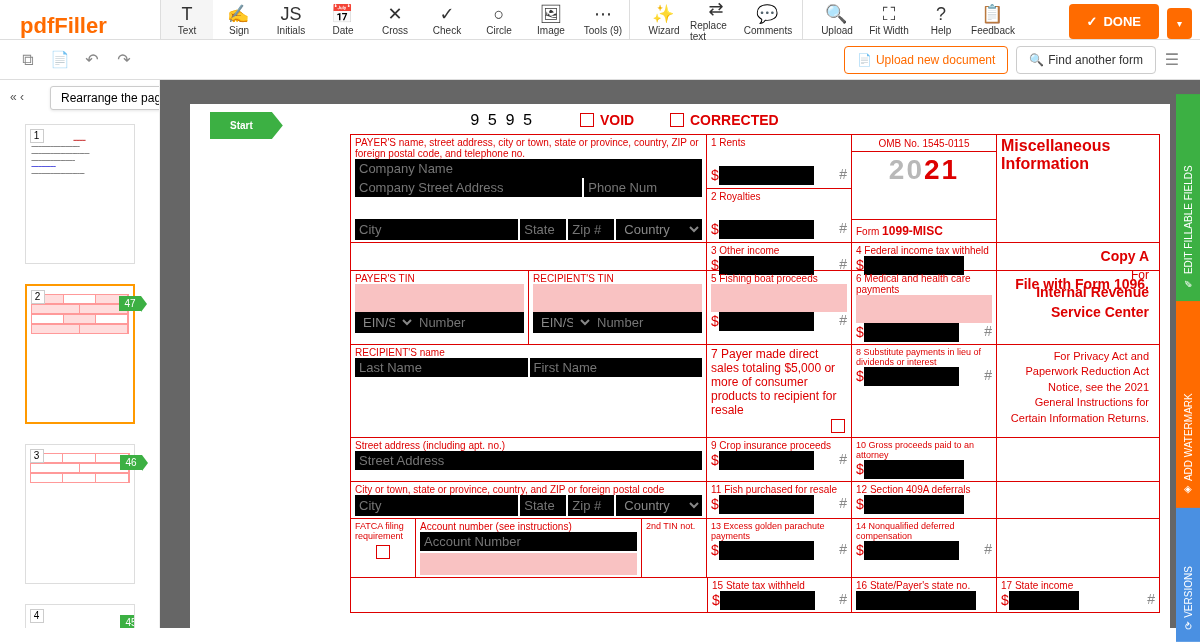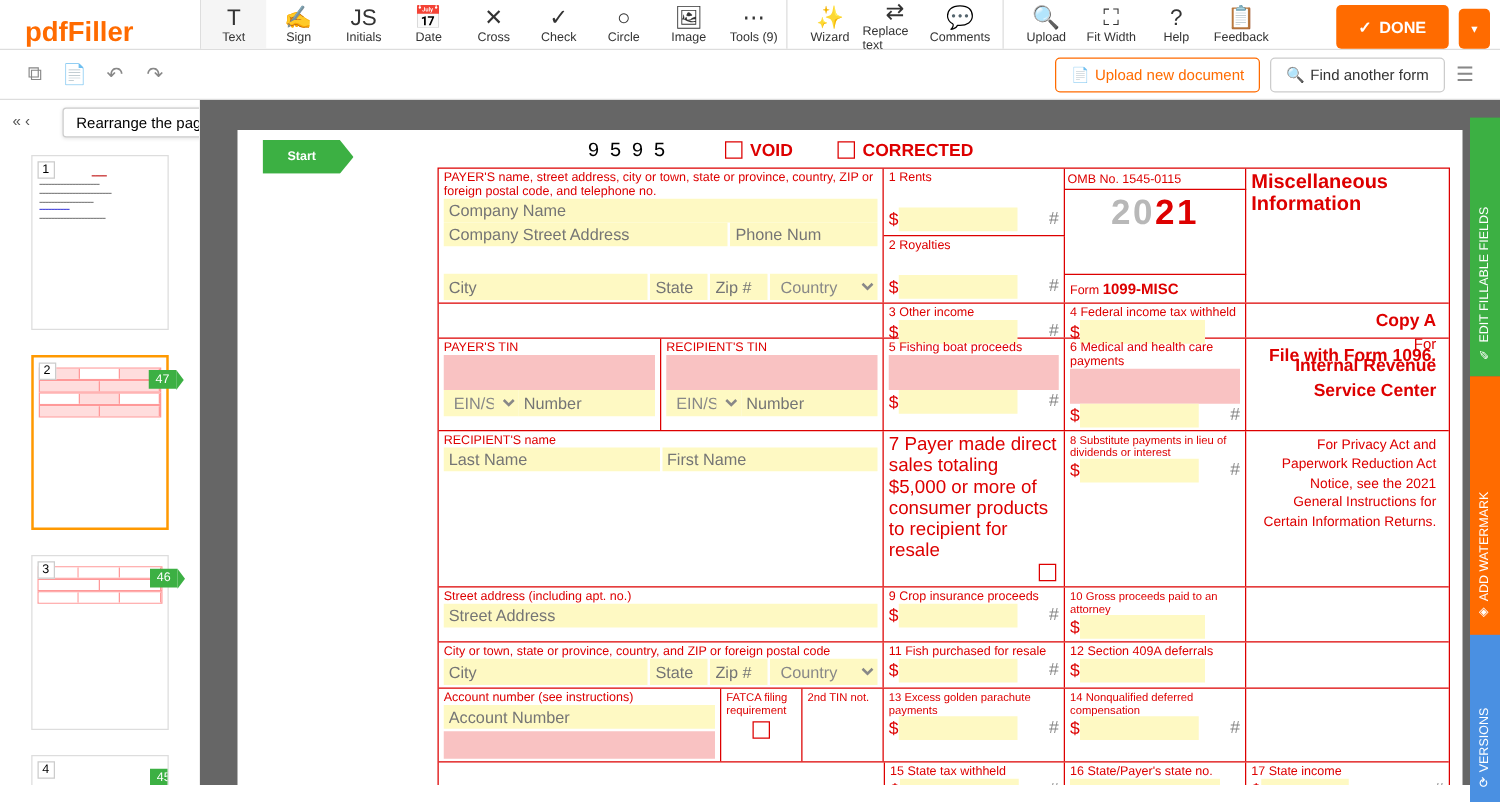--- a/index.html
+++ b/index.html
@@ -40,21 +40,21 @@
 .start-arrow { position: absolute; top: 8px; left: 20px; background: #3cb043; color: #fff; padding: 8px 30px 8px 20px; font-size: 10px; font-weight: bold; clip-path: polygon(0 0, 85% 0, 100% 50%, 85% 100%, 0 100%); cursor: pointer; }
 .form-top { position: absolute; top: 8px; left: 280px; font-size: 16px; font-family: 'Courier New', monospace; letter-spacing: 8px; }
 .form-void { position: absolute; top: 8px; left: 390px; display: flex; align-items: center; font-size: 14px; color: #d00; font-weight: bold; }
 .form-corrected { position: absolute; top: 8px; left: 480px; display: flex; align-items: center; font-size: 14px; color: #d00; font-weight: bold; }
 .ckbox { width: 14px; height: 14px; border: 1.5px solid #d00; margin-right: 6px; }
 .form1099 { position: absolute; top: 30px; left: 160px; right: 10px; border: 1.5px solid #d00; font-size: 11px; }
 .row { display: flex; border-bottom: 1px solid #d00; }
 .cell { border-right: 1px solid #d00; padding: 2px 4px; position: relative; }
 .cell.nobr { border-right: none; }
 .celllabel { color: #d00; font-size: 10px; }
-.fillable { background: #fef9c3; border: none; width: 100%; font-size: 13px; padding: 2px 4px; color: #888; }
+.fillable { background: #000000; border: none; width: 100%; font-size: 13px; padding: 2px 4px; color: #888; }
 .fillable.pink { background: #f9c2c2; }
 .dollar { color: #d00; font-size: 14px; }
 .hash { color: #888; float: right; font-size: 14px; }
 .year { font-size: 28px; color: #b8b8b8; font-weight: bold; text-align: center; letter-spacing: 2px; }
 .year .y21 { color: #d00; }
 .formtitle { color: #d00; text-align: left; font-size: 16px; font-weight: bold; }
 .copytext { color: #d00; text-align: right; font-size: 12px; padding: 2px 6px; line-height: 1.4; }
 .copytext b { font-size: 14px; }
 .side-tabs { position: absolute; right: 0; top: 94px; bottom: 0; width: 24px; display: flex; flex-direction: column; }
 .side-tab { writing-mode: vertical-rl; transform: rotate(180deg); color: #fff; font-size: 10px; text-align: center; padding: 12px 4px; cursor: pointer; display: flex; align-items: center; gap: 4px; }
@@ -251,21 +251,21 @@
             <div class="cell" style="border-bottom:1px solid #d00;flex:1">
                 <div class="celllabel">1 Rents</div>
                 <div style="margin-top:18px"><span class="dollar">$</span><input class="fillable" style="width: 95px;"><span class="hash">#</span></div>
               </div>
             <div class="cell" style="flex:1">
                 <div class="celllabel">2 Royalties</div>
                 <div style="margin-top:18px"><span class="dollar">$</span><input class="fillable" style="width: 95px;"><span class="hash">#</span></div>
               </div>
           </div>
           <div style="width:145px;display:flex;flex-direction:column">
-            <div class="cell" style="border-bottom:1px solid #d00;text-align:left;padding:2px"><span style="font-size:10px;color:#d00">OMB No. 1545-0115</span></div>
+            <div class="cell" style="border-bottom:1px solid #d00;text-align:center;padding:2px"><span style="font-size:10px;color:#d00">OMB No. 1545-0115</span></div>
             <div class="cell" style="border-bottom:1px solid #d00;flex:1">
                 <div class="year"><span>20</span><span class="y21">21</span></div>
               </div>
             <div class="cell" style="padding:4px"><span style="font-size:10px;color:#d00">Form </span><b style="color:#d00;font-size:12px">1099-MISC</b></div>
           </div>
           <div class="cell nobr" style="flex:1">
               <div class="formtitle">Miscellaneous</div>
               <div class="formtitle">Information</div>
             </div>
         </div>
@@ -305,21 +305,21 @@
 
         <div class="row">
           <div class="cell" style="width:356px">
               <div class="celllabel">RECIPIENT'S name</div>
               <div style="display:flex;gap:2px">
                 <input class="fillable" style="flex: 1 1 0%;" placeholder="Last Name">
                 <input class="fillable" style="flex: 1 1 0%;" placeholder="First Name">
               </div>
             </div>
           <div class="cell" style="width:145px">
-              <div class="celllabel" style="font-size:15px">7 Payer made direct sales totaling $5,000 or more of consumer products to recipient for resale</div>
+              <div class="celllabel" style="font-size:12px">7 Payer made direct sales totaling $5,000 or more of consumer products to recipient for resale</div>
               <span class="ckbox" style="float:right;margin:2px"></span>
             </div>
           <div class="cell" style="width:145px"><div class="celllabel" style="font-size:9px">8 Substitute payments in lieu of dividends or interest</div><span class="dollar">$</span><input class="fillable" style="width: 95px;"><span class="hash">#</span></div>
           <div class="cell nobr" style="flex:1" rowspan="4">
               <div class="copytext" style="font-size:11px">For Privacy Act and Paperwork Reduction Act Notice, see the 2021 General Instructions for Certain Information Returns.</div>
             </div>
         </div>
 
         <div class="row">
           <div class="cell" style="width:356px"><div class="celllabel">Street address (including apt. no.)</div><input class="fillable" placeholder="Street Address" style=""></div>
@@ -337,25 +337,25 @@
                 <input class="fillable" style="width: 46px;" placeholder="Zip #">
                 <select class="fillable" style="flex:1;color:#888"><option>Country</option></select>
               </div>
             </div>
           <div class="cell" style="width:145px"><div class="celllabel">11 Fish purchased for resale</div><span class="dollar">$</span><input class="fillable" style="width: 95px;"><span class="hash">#</span></div>
           <div class="cell" style="width:145px"><div class="celllabel">12 Section 409A deferrals</div><span class="dollar">$</span><input class="fillable" style="width: 100px;"></div>
           <div class="cell nobr" style="flex:1;border-top:none"></div>
         </div>
 
         <div class="row">
-          <div class="cell" style="width:226px"><div class="celllabel">Account number (see instructions)</div><input class="fillable" placeholder="Account Number" style=""><div class="fillable pink" style="height:22px;margin-top:2px"></div></div>
           <div class="cell" style="width:65px">
               <div class="celllabel" style="font-size:9px">FATCA filing requirement</div>
               <span class="ckbox" style="margin:4px auto;display:block"></span>
             </div>
+          <div class="cell" style="width:226px"><div class="celllabel">Account number (see instructions)</div><input class="fillable" placeholder="Account Number" style=""><div class="fillable pink" style="height:22px;margin-top:2px"></div></div>
           <div class="cell" style="width:65px">
               <div class="celllabel" style="font-size:9px">2nd TIN not.</div>
             </div>
           <div class="cell" style="width:145px"><div class="celllabel" style="font-size:9px">13 Excess golden parachute payments</div><span class="dollar">$</span><input class="fillable" style="width: 95px;"><span class="hash">#</span></div>
           <div class="cell" style="width:145px"><div class="celllabel" style="font-size:9px">14 Nonqualified deferred compensation</div><span class="dollar">$</span><input class="fillable" style="width: 95px;"><span class="hash">#</span></div>
           <div class="cell nobr" style="flex:1;border-top:none"></div>
         </div>
 
         <div class="row" style="border-bottom:none">
           <div class="cell" style="width:356px;border-right:none"></div>

